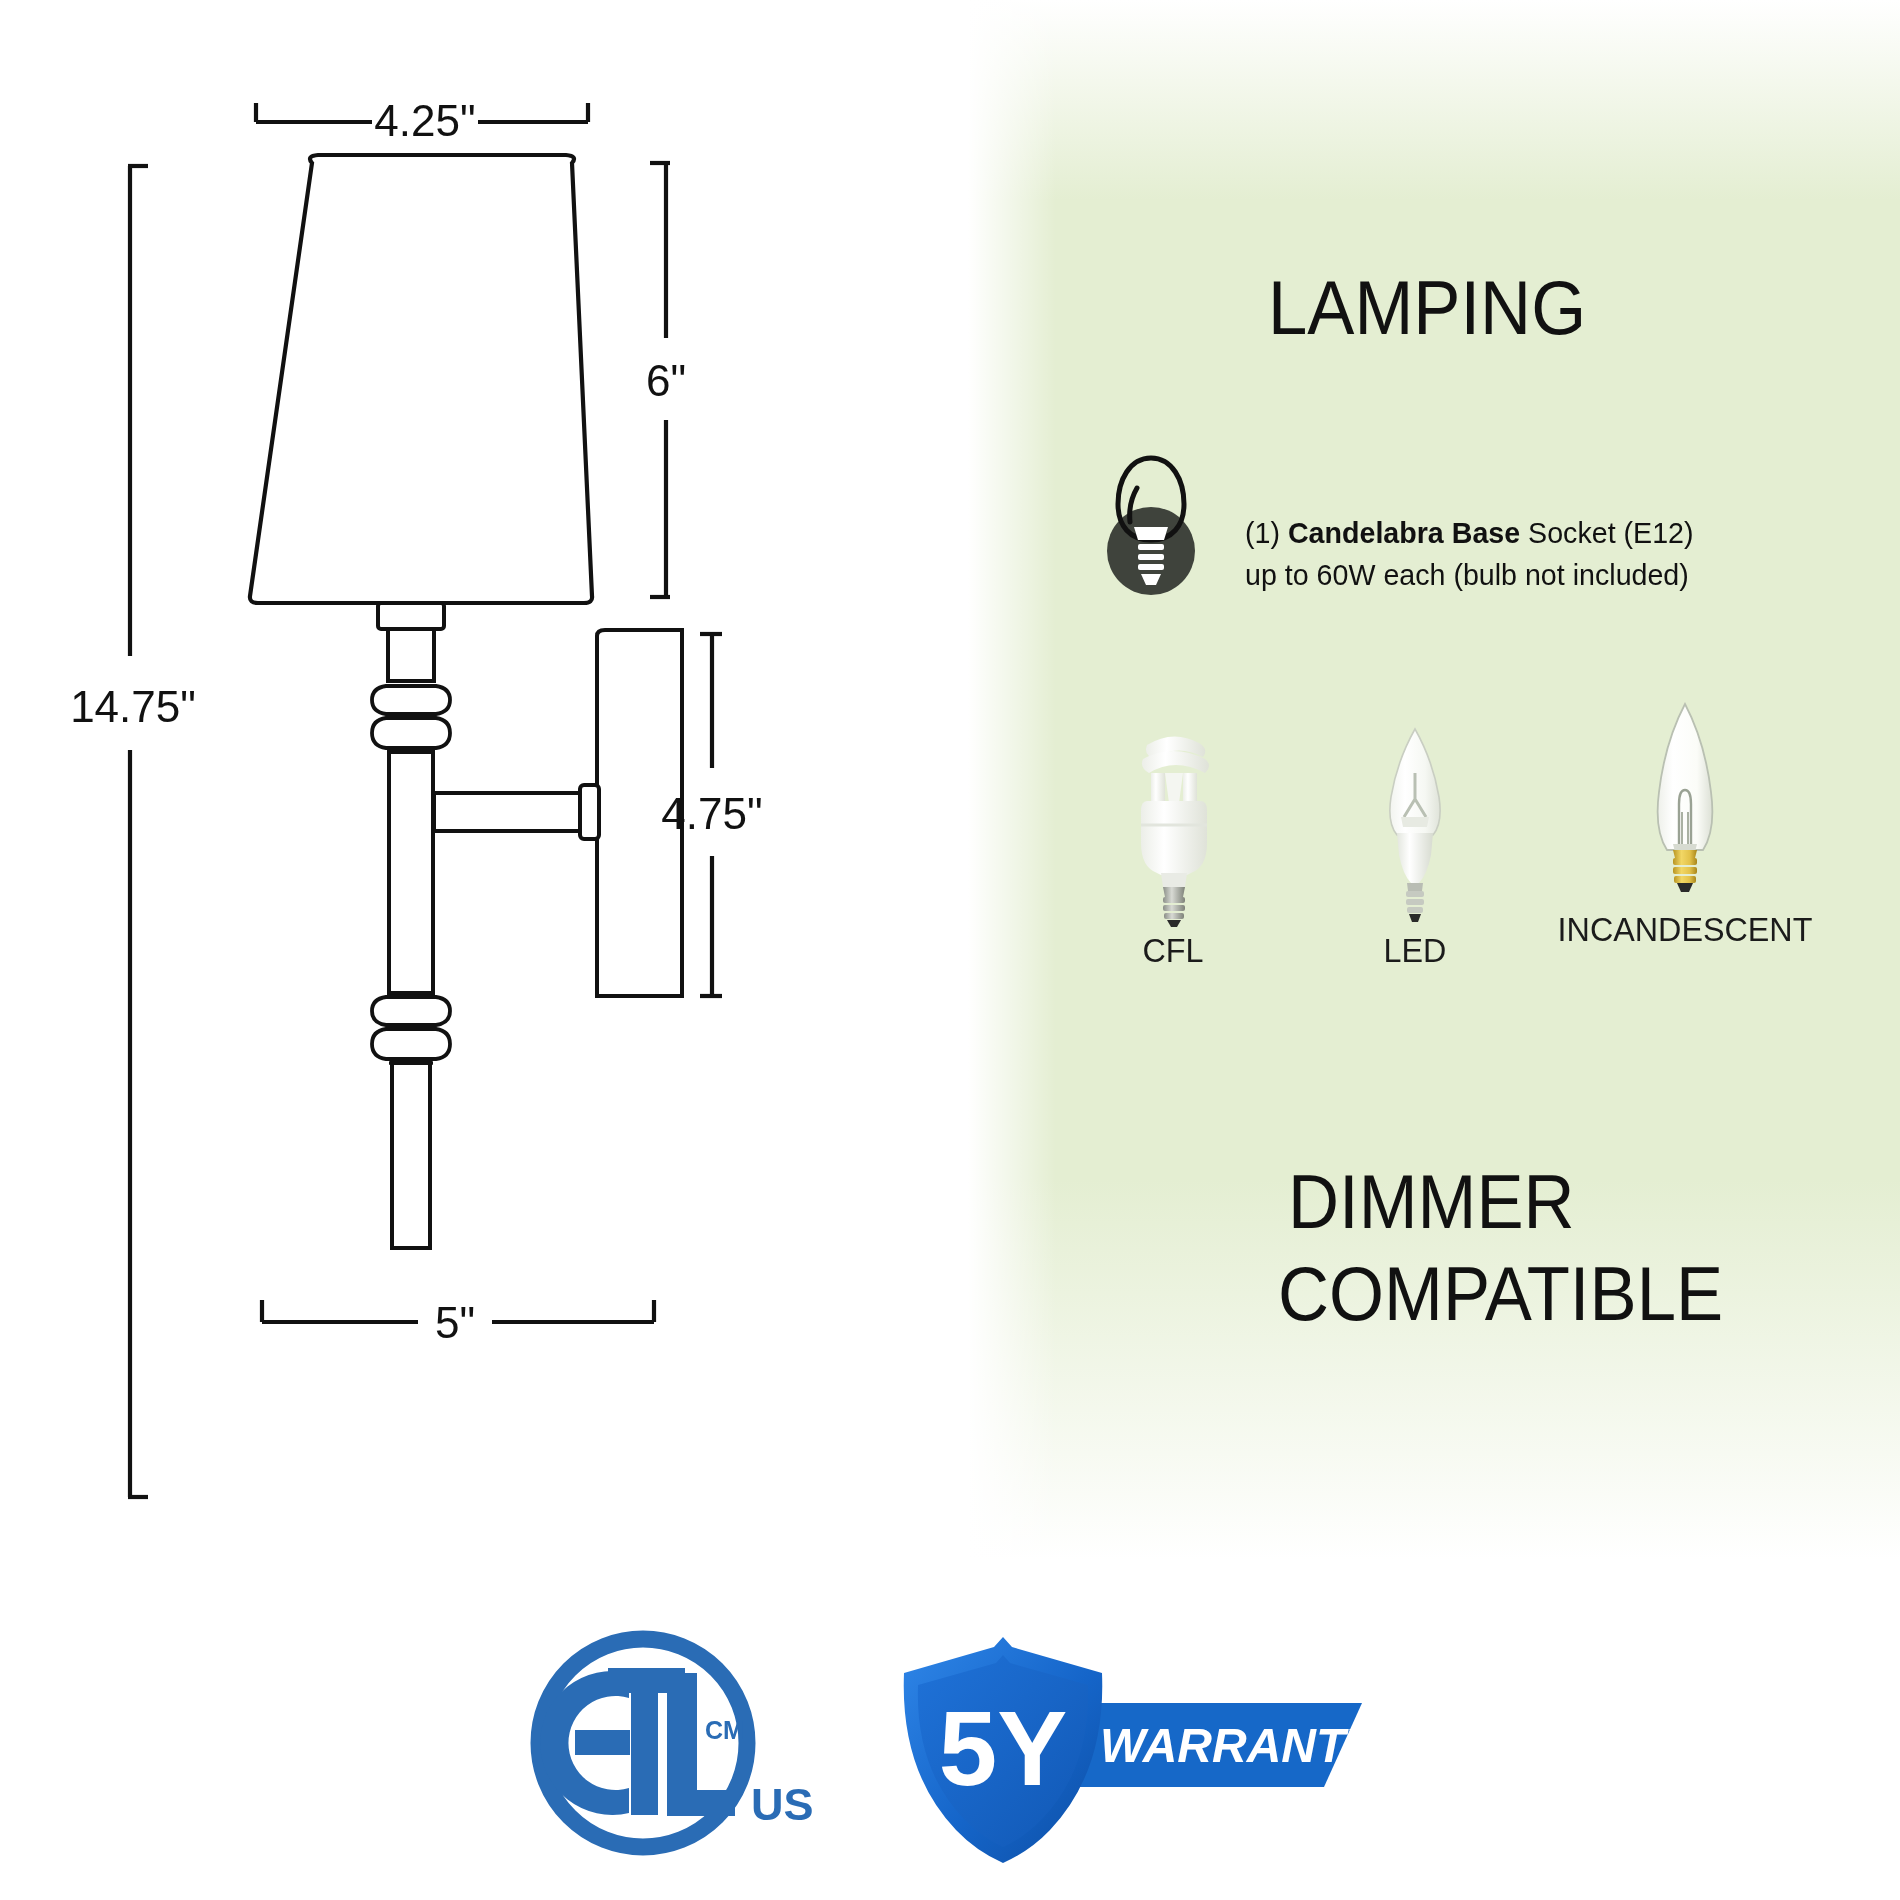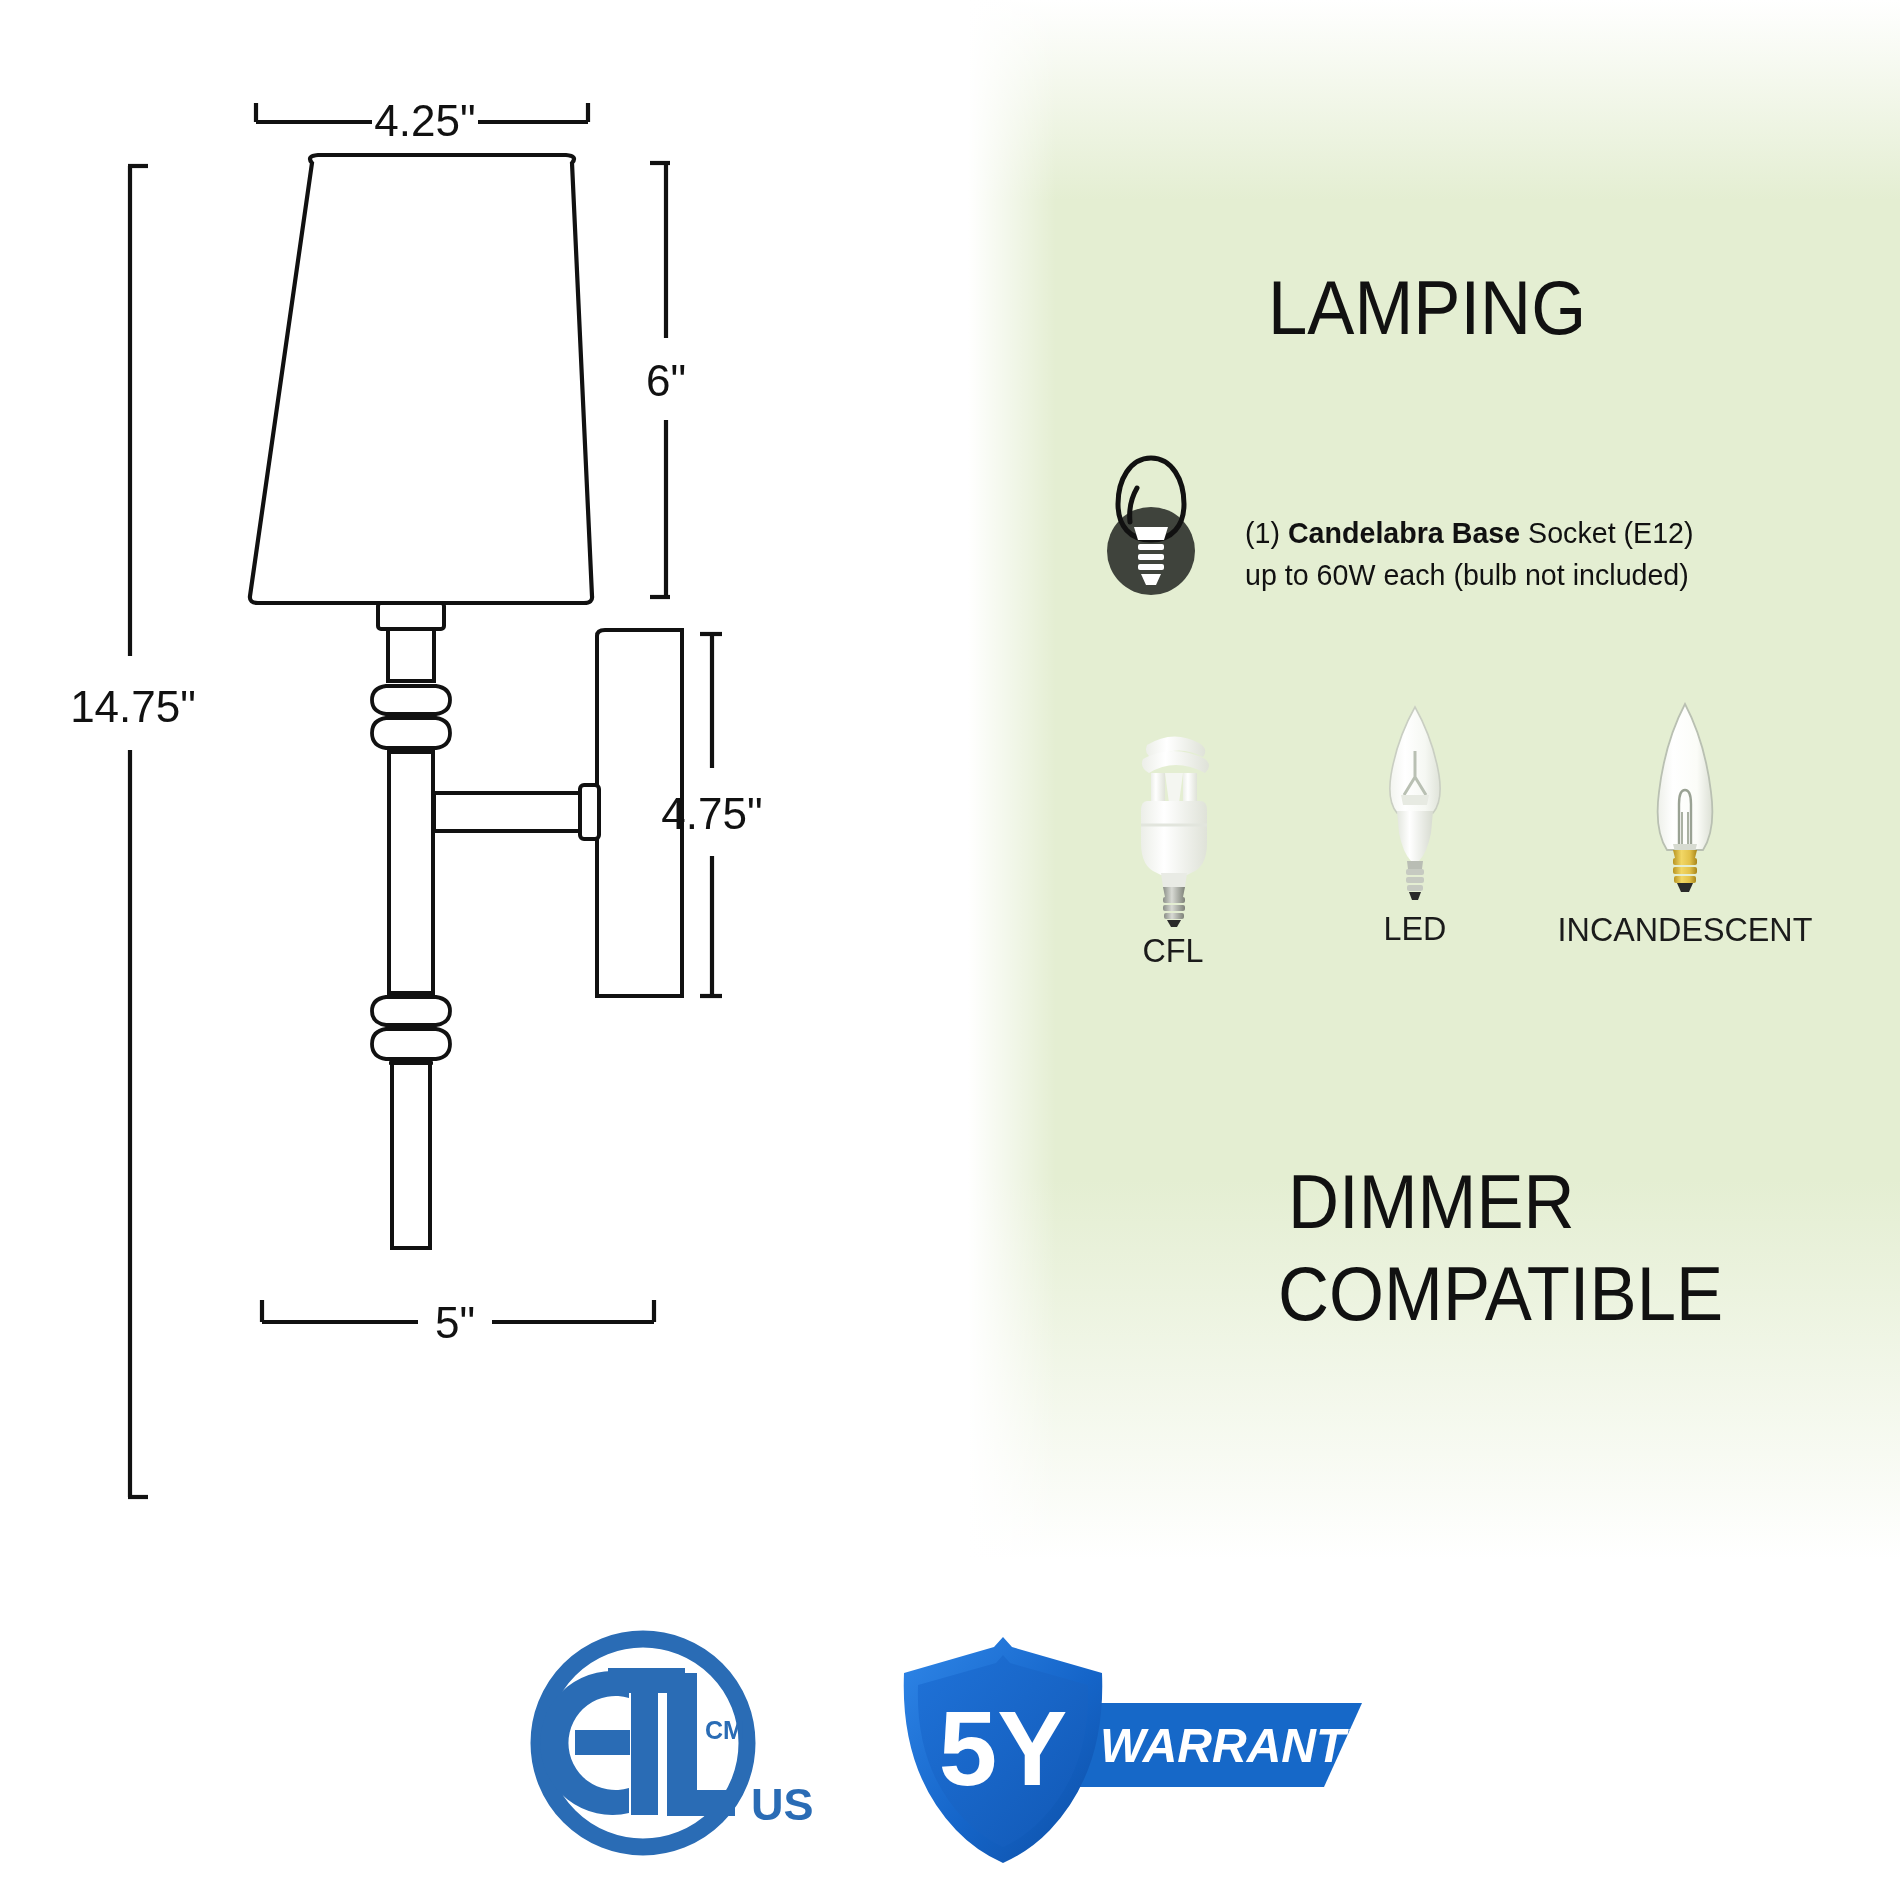--- a/index.html
+++ b/index.html
@@ -120,21 +120,21 @@
     height: 215px;
   }
   .bulb-label {
     font-size: 34px;
     line-height: 40px;
     color: #1b1b1b;
     white-space: nowrap;
     transform: scaleX(0.95);
   }
   #cell-cfl  { left: 1073px; top: 715px; width: 200px; }
-  #cell-led  { left: 1315px; top: 693px; width: 200px; }
+  #cell-led  { left: 1315px; top: 715px; width: 200px; }
   #cell-inc  { left: 1540px; top: 694px; width: 290px; }
 
   
   #etl-badge {
     position: absolute;
     left: 525px;
     top: 1625px;
     width: 290px;
     height: 250px;
   }

